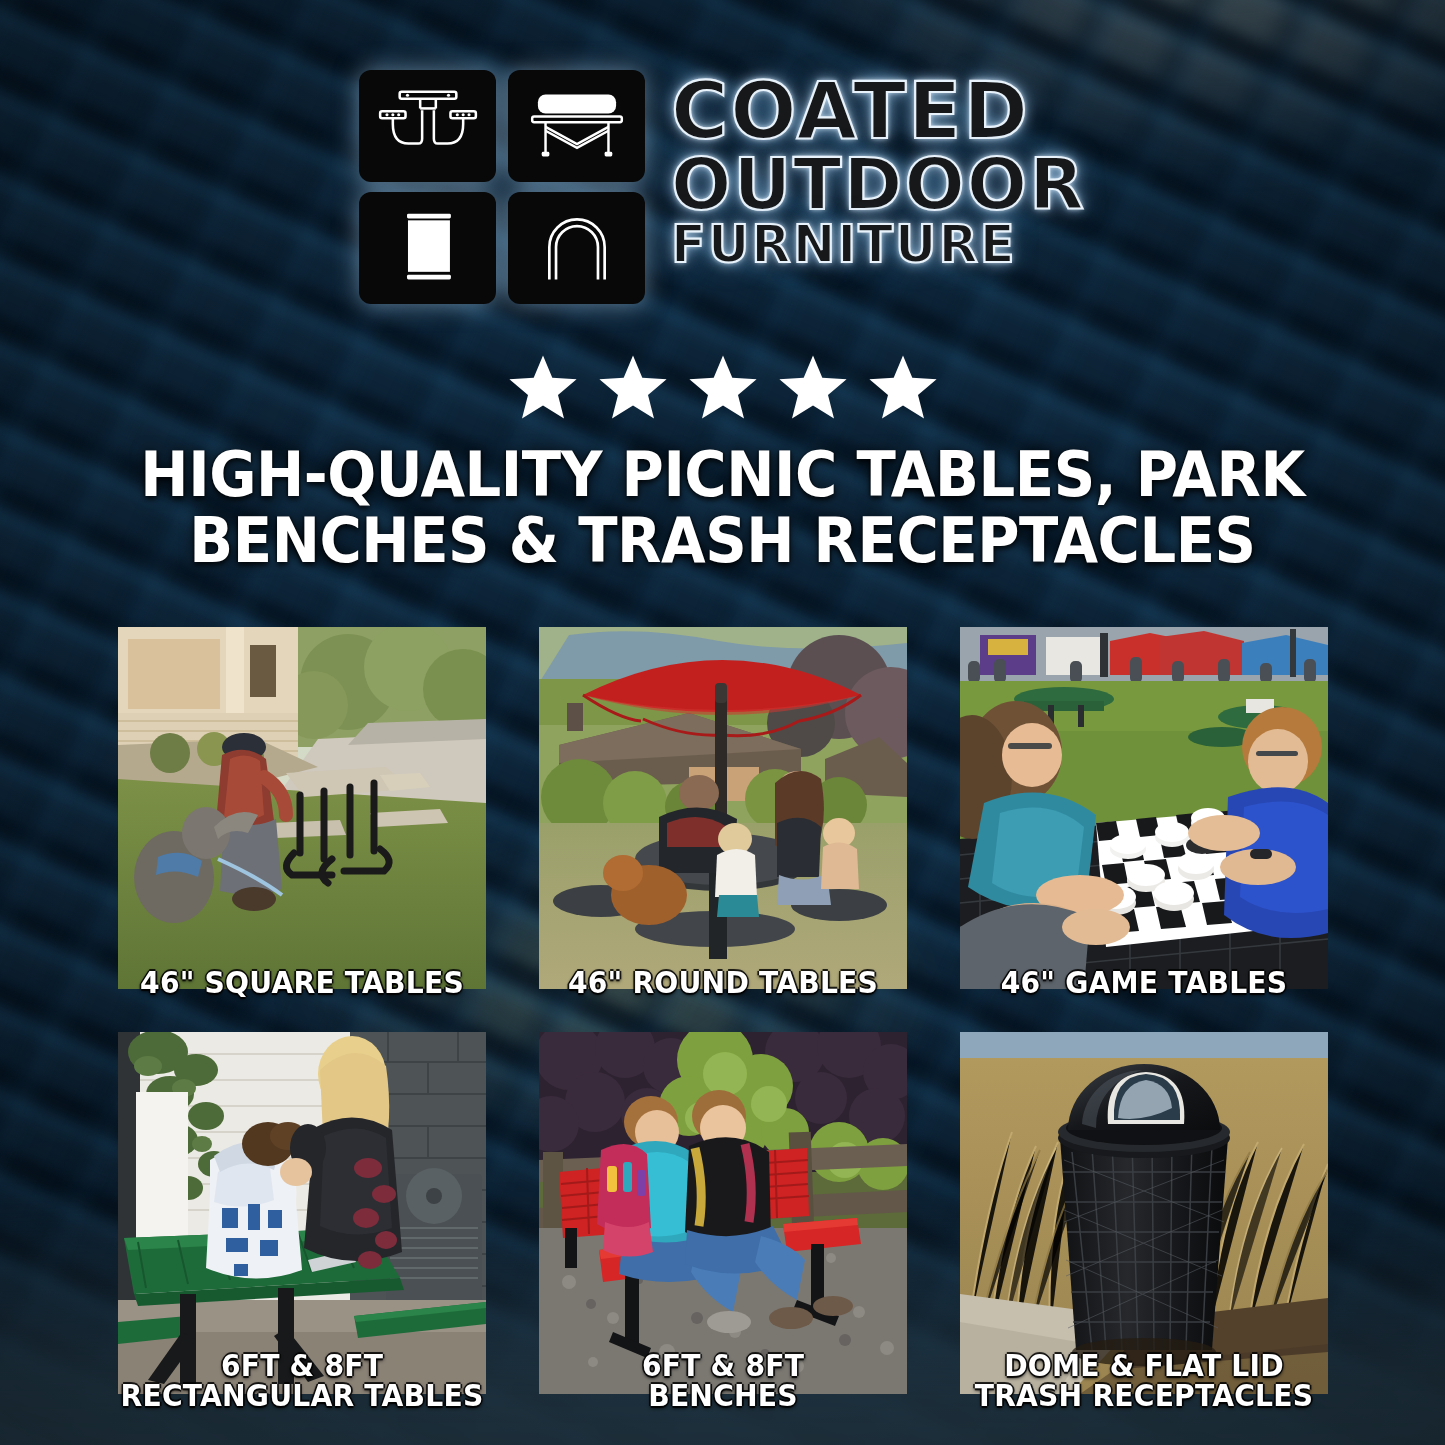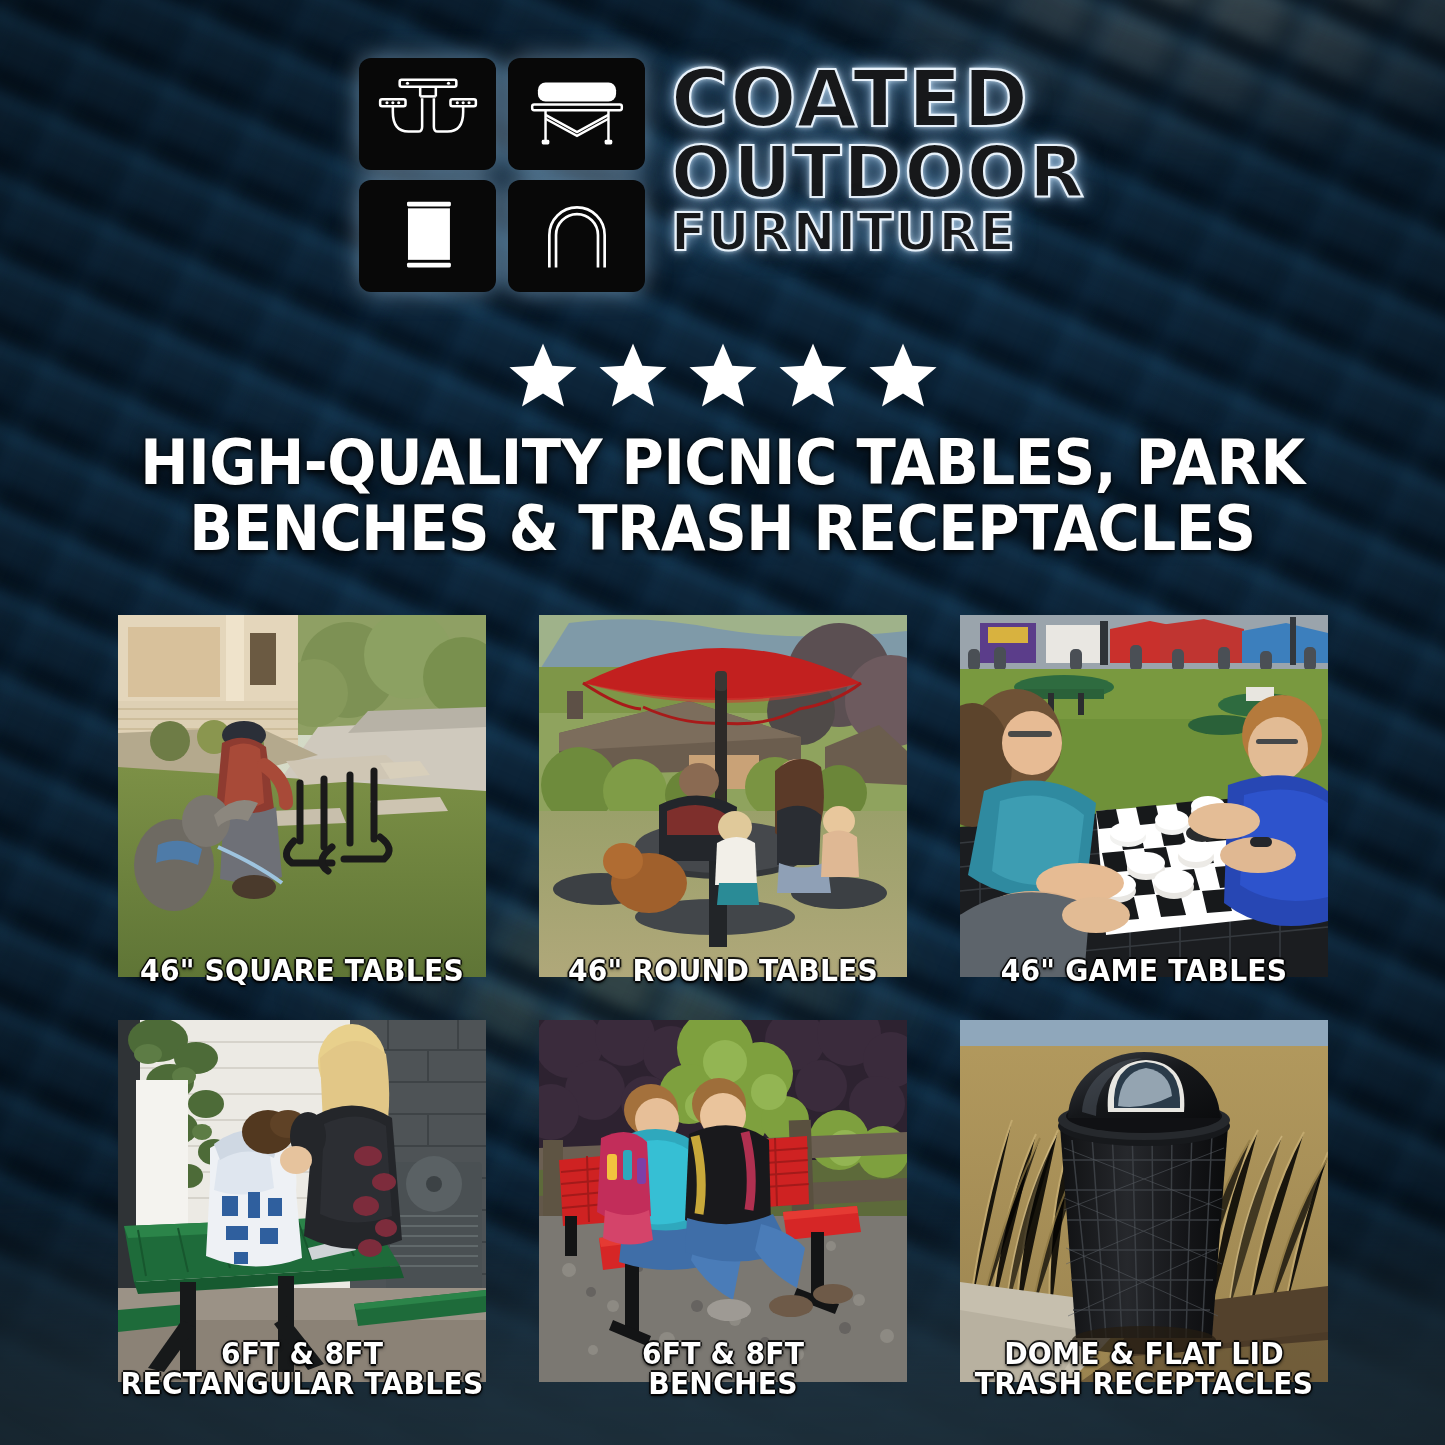--- a/index.html
+++ b/index.html
@@ -69,21 +69,21 @@
     position:absolute; left:-120px; right:-120px; bottom:-120px; height:360px;
     background:linear-gradient(180deg, rgba(38,62,78,0) 0%, rgba(40,64,80,.86) 48%, #2a4250 100%);
     filter:blur(16px);
   }
   .bg-vignette{
     position:absolute; inset:0;
     background:radial-gradient(ellipse 82% 74% at 50% 44%, rgba(0,0,0,0) 38%, rgba(0,0,0,.42) 100%);
   }
 
   
-  #content{ position:absolute; inset:0; }
+  #content{ position:absolute; inset:0;margin-top:12px; }
 
   
   .logo-row{ position:absolute; left:0; right:0; top:58px; display:flex; justify-content:center; align-items:flex-start; }
   .logo-inner{ display:flex; align-items:flex-start; gap:26px; }
 
   .logo-mark{
     width:286px; height:234px; position:relative;
     filter:drop-shadow(0 0 12px rgba(170,205,235,.55));
   }
   .logo-cell{

